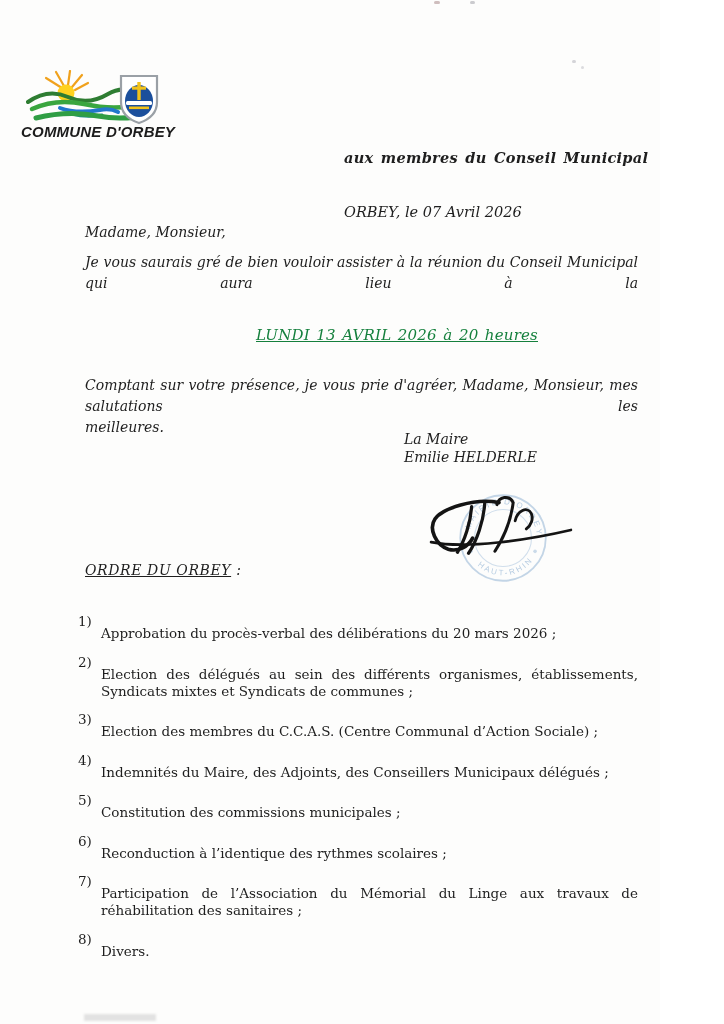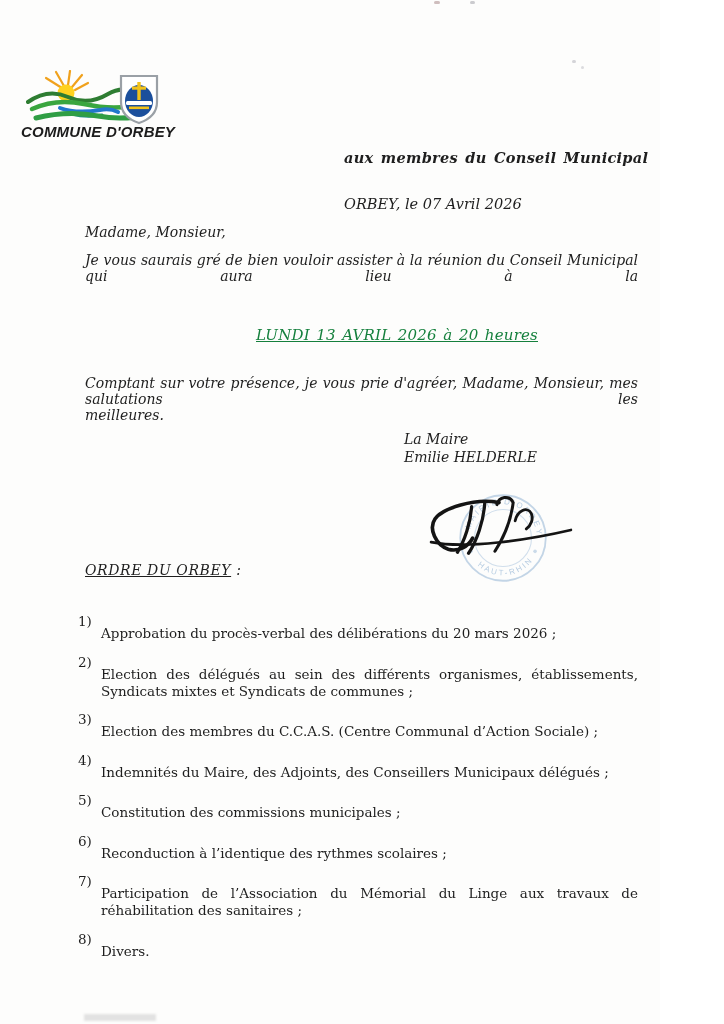--- a/index.html
+++ b/index.html
@@ -23,24 +23,24 @@
   
   .logo { left:26px; top:70px; width:140px; height:56px; }
   .commune-name {
     left:21px; top:123px; font-family:"Liberation Sans",sans-serif;
     font-weight:bold; font-style:italic; font-size:15px; letter-spacing:.2px; color:#1c1c1c;
   }
   .recipient {
     left:344px; top:149px; font-size:14.5px; font-weight:bold; font-style:italic;
     letter-spacing:.3px; word-spacing:2px;
   }
-  .date-line { left:344px; top:196px; font-size:14.5px; font-style:italic;text-align:right; }
+  .date-line { left:344px; top:204px; font-size:14.5px; font-style:italic;text-align:right; }
   .salutation { left:85px; top:224px; font-size:14px; font-style:italic;text-align:center; }
 
-  .para { left:85px; width:553px; font-size:14px; font-style:italic; line-height:16px; }
+  .para { left:85px; width:553px; font-size:14px; font-style:italic; line-height:21px; }
   .invitation { top:252px; }
   .closing { top:375px; }
   .line-just { text-align:justify; text-align-last:justify; }
   .venue { font-weight:bold; text-decoration:underline; letter-spacing:.2px; }
 
   .meeting {
     left:256px; top:326px; font-size:15px; font-weight:normal; font-style:italic;
     color:#15803d; text-decoration:underline; letter-spacing:.2px; word-spacing:1.5px;
   }
 

